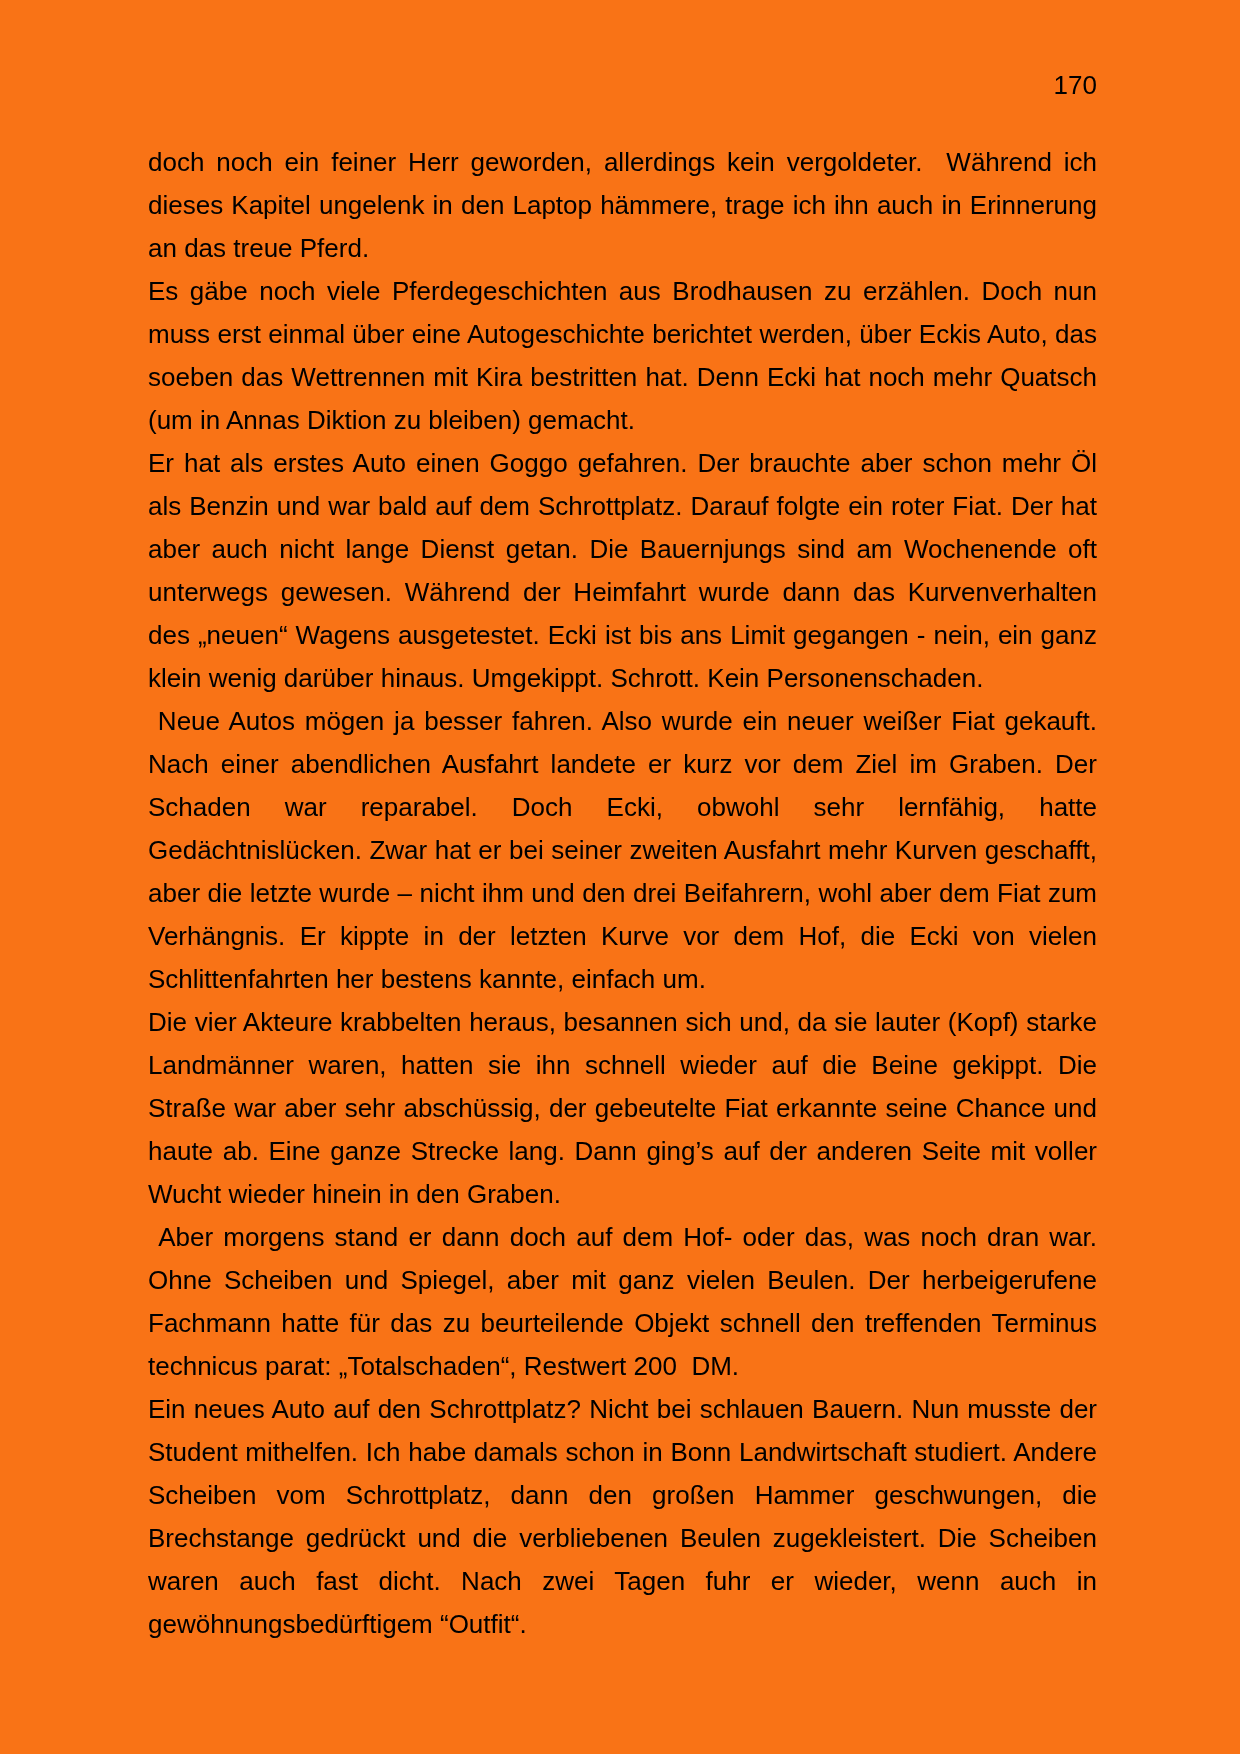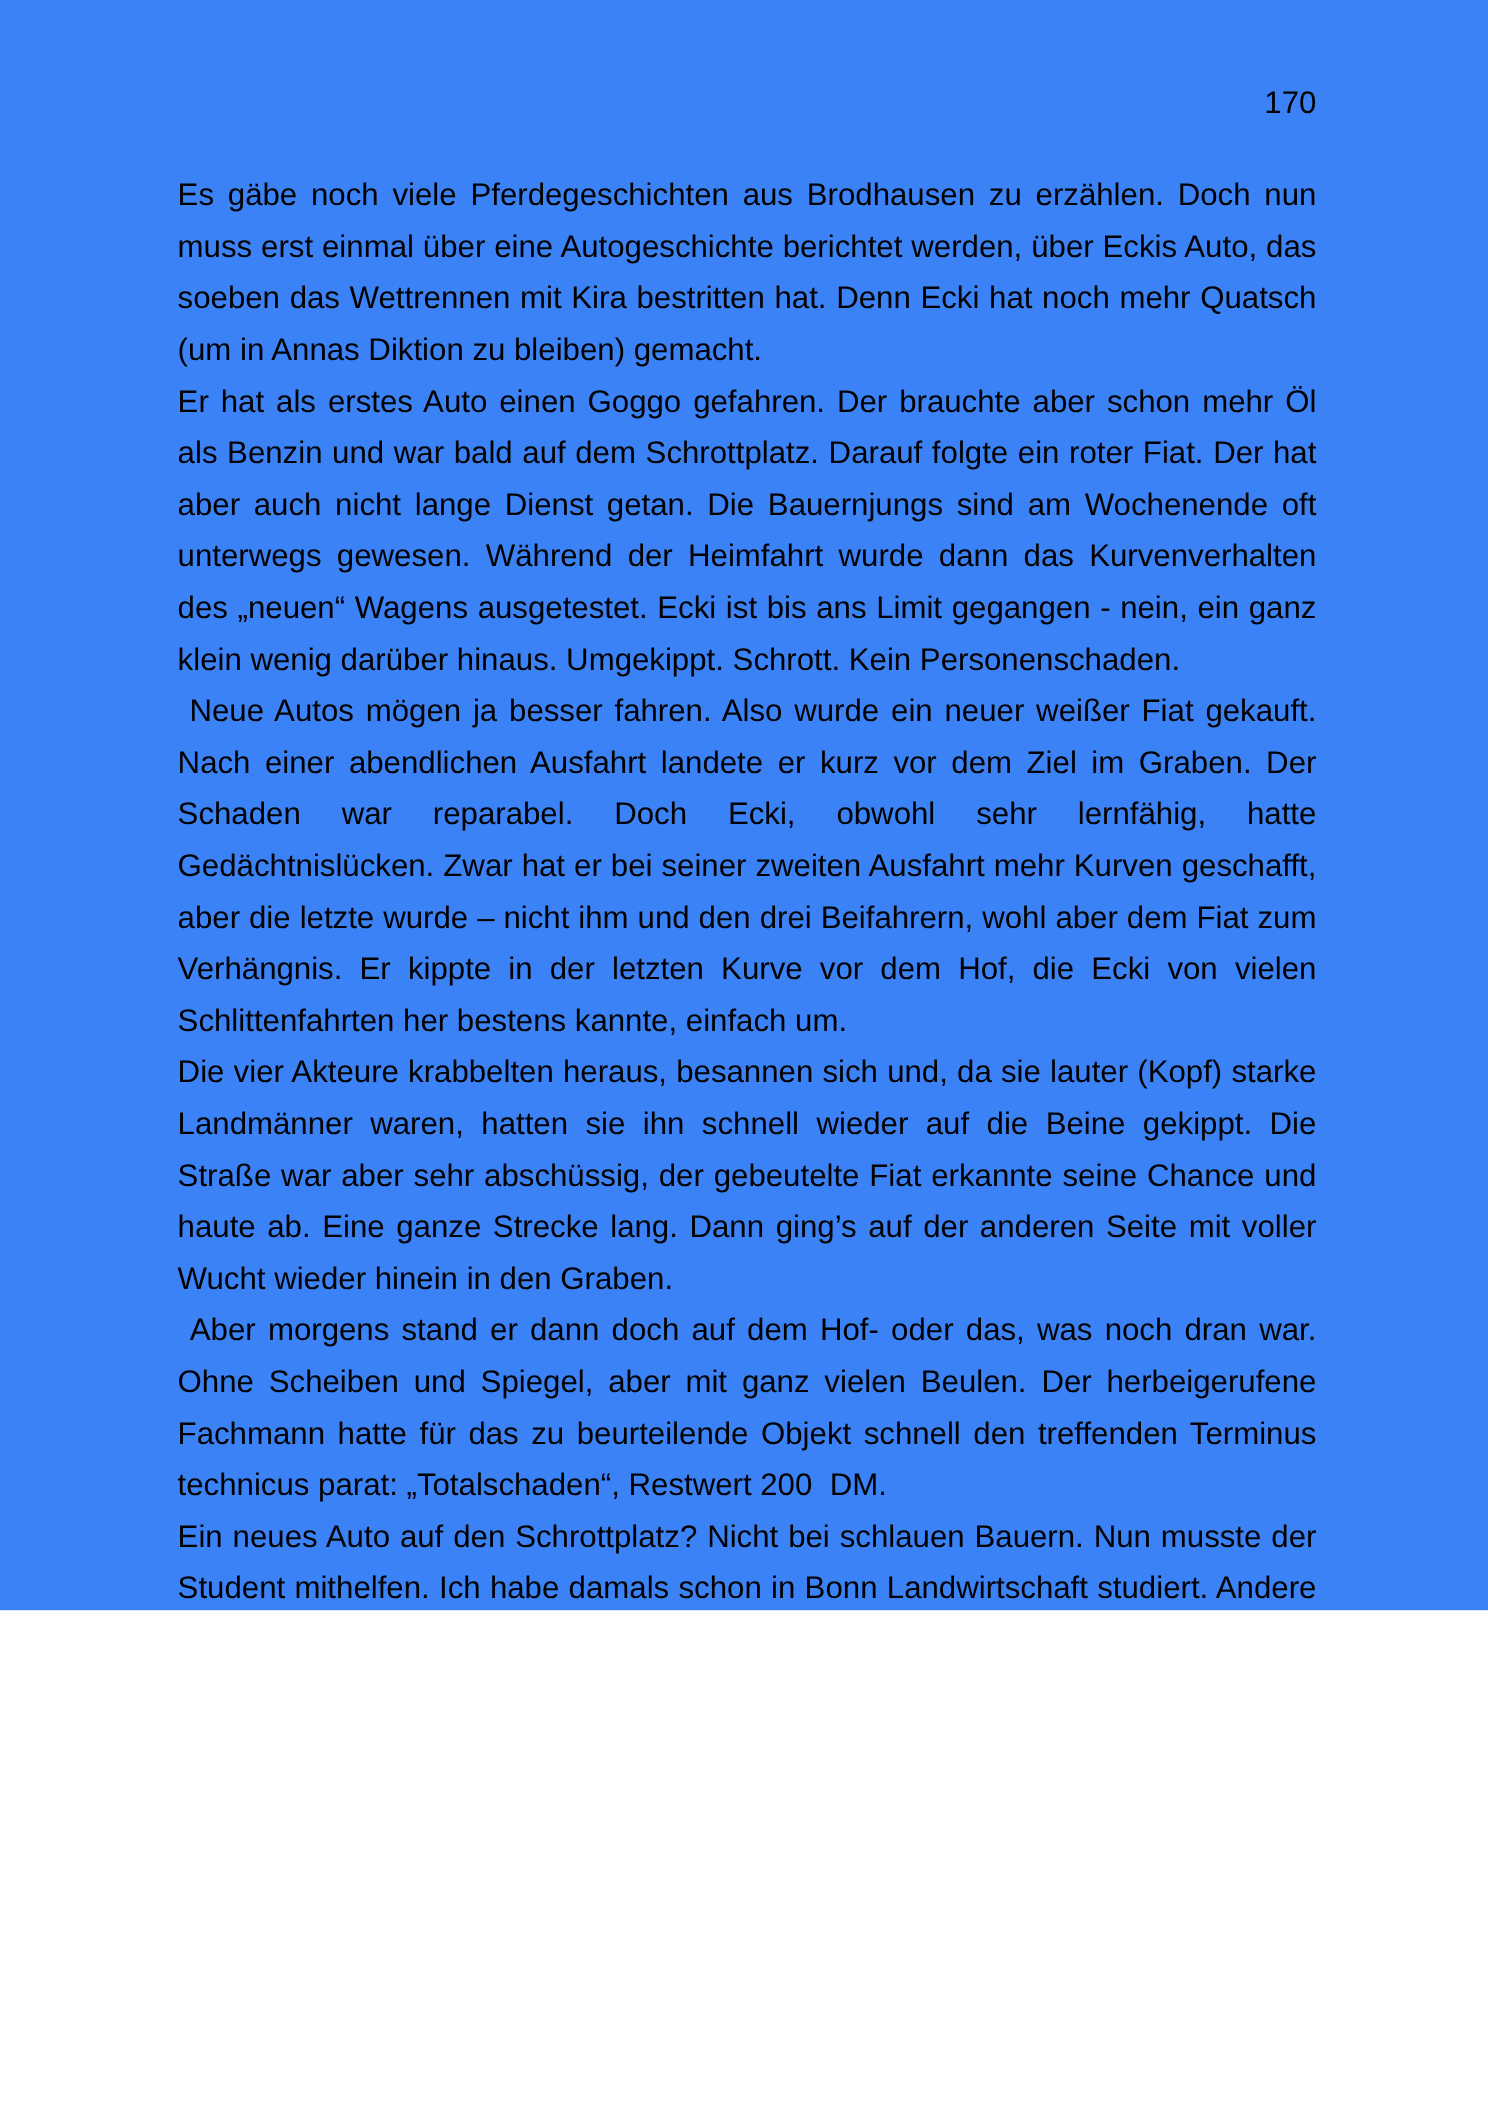--- a/index.html
+++ b/index.html
@@ -3,22 +3,22 @@
 <meta charset="utf-8">
 <style>
   html, body {
     margin: 0;
     padding: 0;
     background: #ffffff;
   }
   .sheet {
     position: relative;
     width: 1240px;
-    height: 1342px;
-    background: #3b82f6;
+    height: 1754px;
+    background: #f97316;
     overflow: hidden;
     font-family: "Liberation Sans", "DejaVu Sans", sans-serif;
     color: #000000;
     -webkit-font-smoothing: antialiased;
   }
   .page-number {
     position: absolute;
     top: 64px;
     left: 148px;
     width: 949px;
@@ -42,20 +42,21 @@
     padding: 0;
   }
 </style>
 </head>
 <body>
 
 <div class="sheet">
   <div class="page-number">170</div>
 
   <div class="body-text">
+    <p>doch noch ein feiner Herr geworden, allerdings kein vergoldeter.&nbsp; Während ich dieses Kapitel ungelenk in den Laptop hämmere, trage ich ihn auch in Erinnerung an das treue Pferd.</p>
     <p>Es gäbe noch viele Pferdegeschichten aus Brodhausen zu erzählen. Doch nun muss erst einmal über eine Autogeschichte berichtet werden, über Eckis Auto, das soeben das Wettrennen mit Kira bestritten hat. Denn Ecki hat noch mehr Quatsch (um in Annas Diktion zu bleiben) gemacht.</p>
     <p>Er hat als erstes Auto einen Goggo gefahren. Der brauchte aber schon mehr Öl als Benzin und war bald auf dem Schrottplatz. Darauf folgte ein roter Fiat. Der hat aber auch nicht lange Dienst getan. Die Bauernjungs sind am Wochenende oft unterwegs gewesen. Während der Heimfahrt wurde dann das Kurvenverhalten des „neuen“ Wagens ausgetestet. Ecki ist bis ans Limit gegangen - nein, ein ganz klein wenig darüber hinaus. Umgekippt. Schrott. Kein Personenschaden.</p>
     <p>&nbsp;Neue Autos mögen ja besser fahren. Also wurde ein neuer weißer Fiat gekauft. Nach einer abendlichen Ausfahrt landete er kurz vor dem Ziel im Graben. Der Schaden war reparabel. Doch Ecki, obwohl sehr lernfähig, hatte Gedächtnislücken. Zwar hat er bei seiner zweiten Ausfahrt mehr Kurven geschafft, aber die letzte wurde – nicht ihm und den drei Beifahrern, wohl aber dem Fiat zum Verhängnis. Er kippte in der letzten Kurve vor dem Hof, die Ecki von vielen Schlittenfahrten her bestens kannte, einfach um.</p>
     <p>Die vier Akteure krabbelten heraus, besannen sich und, da sie lauter (Kopf) starke Landmänner waren, hatten sie ihn schnell wieder auf die Beine gekippt. Die Straße war aber sehr abschüssig, der gebeutelte Fiat erkannte seine Chance und haute ab. Eine ganze Strecke lang. Dann ging’s auf der anderen Seite mit voller Wucht wieder hinein in den Graben.</p>
     <p>&nbsp;Aber morgens stand er dann doch auf dem Hof- oder das, was noch dran war. Ohne Scheiben und Spiegel, aber mit ganz vielen Beulen. Der herbeigerufene Fachmann hatte für das zu beurteilende Objekt schnell den treffenden Terminus technicus parat: „Totalschaden“, Restwert 200&nbsp; DM.</p>
     <p>Ein neues Auto auf den Schrottplatz? Nicht bei schlauen Bauern. Nun musste der Student mithelfen. Ich habe damals schon in Bonn Landwirtschaft studiert. Andere Scheiben vom Schrottplatz, dann den großen Hammer geschwungen, die Brechstange gedrückt und die verbliebenen Beulen zugekleistert. Die Scheiben waren auch fast dicht. Nach zwei Tagen fuhr er wieder, wenn auch in gewöhnungsbedürftigem “Outfit“.</p>
   </div>
 </div>
 
 </body></html>

